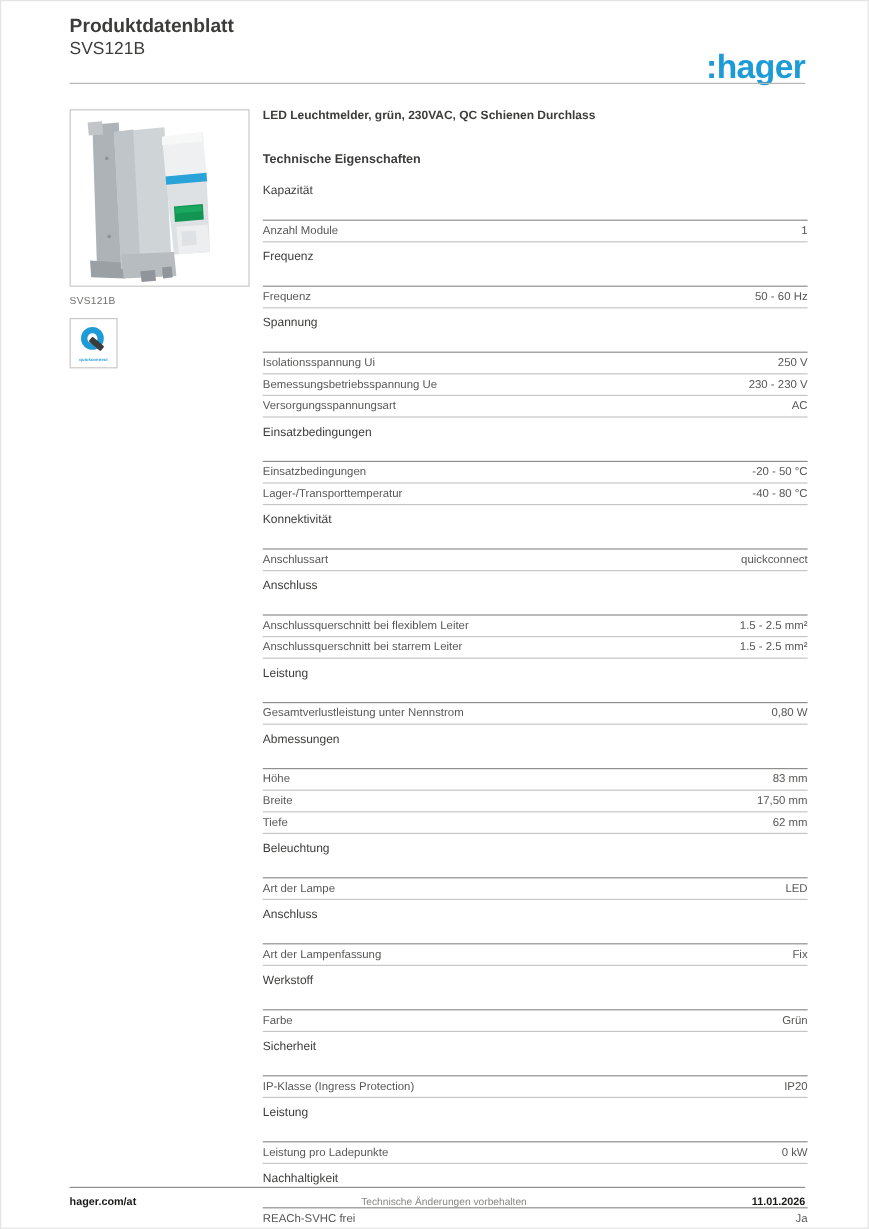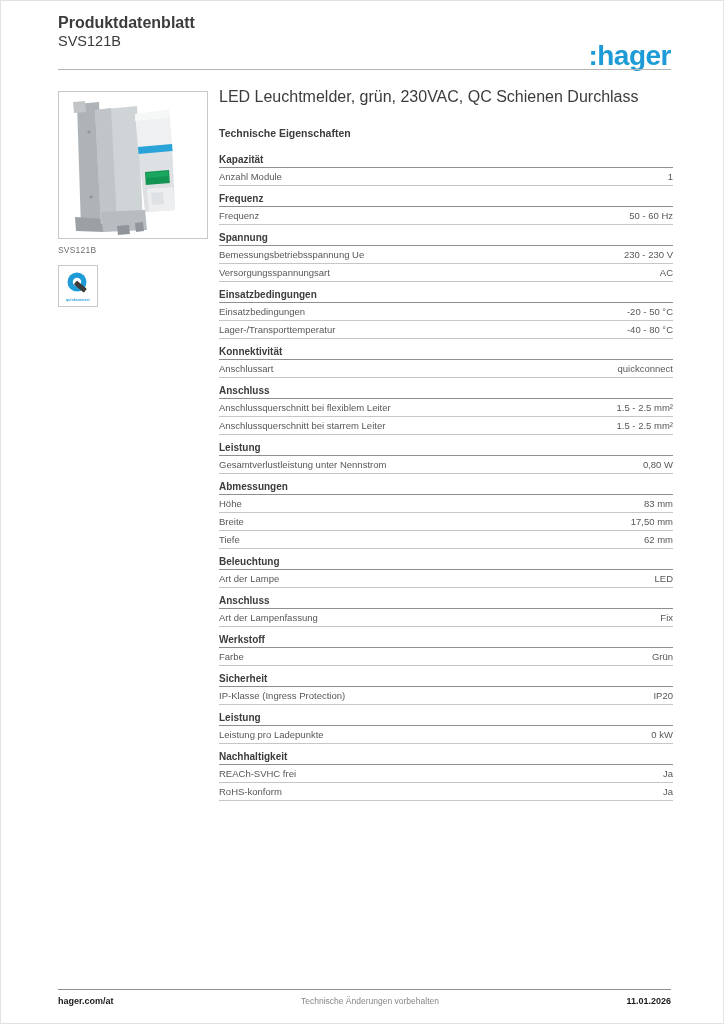--- a/index.html
+++ b/index.html
@@ -27,26 +27,26 @@
   }
   .image-caption{font-size:8.5px;color:#6f6f6e;margin-top:6px;letter-spacing:0.2px;}
   .qc-logo-box{
     margin-top:10px;width:38px;height:40px;border:1px solid #c8c8c7;background:#fff;
     display:flex;flex-direction:column;align-items:center;justify-content:center;gap:1px;
   }
   .qc-label{font-size:3.5px;color:#1d9bd6;font-weight:bold;letter-spacing:0.1px;}
 
   
   .main-col{position:absolute;left:218px;top:90px;width:454px;}
-  .product-title{font-size:16px;font-weight:normal;color:#3c3c3b;margin:0 0 24px 0;line-height:12px;}
+  .product-title{font-size:10px;font-weight:bold;color:#3c3c3b;margin:0 0 24px 0;line-height:12px;}
   .tech-heading{font-size:10.5px;font-weight:bold;color:#3c3c3b;margin:0 0 15px 0;line-height:12px;}
   .section{margin-bottom:7px;}
   .section-title{
-    font-size:10px;font-weight:bold;color:#3c3c3b;line-height:12px;
-    padding-bottom:1px;border-bottom:1px solid #8f8f8e;
+    font-size:10px;font-weight:normal;color:#3c3c3b;line-height:12px;
+    padding-bottom:17px;border-bottom:1px solid #8f8f8e;
   }
   .spec-row{
     display:flex;justify-content:space-between;align-items:center;
     height:17px;border-bottom:1px solid #c6c6c4;
     font-size:9.5px;color:#575756;
   }
   .spec-label{white-space:nowrap;}
   .spec-value{white-space:nowrap;text-align:right;}
 
   
@@ -127,20 +127,24 @@
       <div class="section">
         <div class="section-title">Frequenz</div>
         <div class="spec-row">
           <span class="spec-label">Frequenz</span>
           <span class="spec-value">50 - 60 Hz</span>
         </div>
       </div>
       <div class="section">
         <div class="section-title">Spannung</div>
         <div class="spec-row">
+          <span class="spec-label">Isolationsspannung Ui</span>
+          <span class="spec-value">250 V</span>
+        </div>
+        <div class="spec-row">
           <span class="spec-label">Bemessungsbetriebsspannung Ue</span>
           <span class="spec-value">230 - 230 V</span>
         </div>
         <div class="spec-row">
           <span class="spec-label">Versorgungsspannungsart</span>
           <span class="spec-value">AC</span>
         </div>
       </div>
       <div class="section">
         <div class="section-title">Einsatzbedingungen</div>

